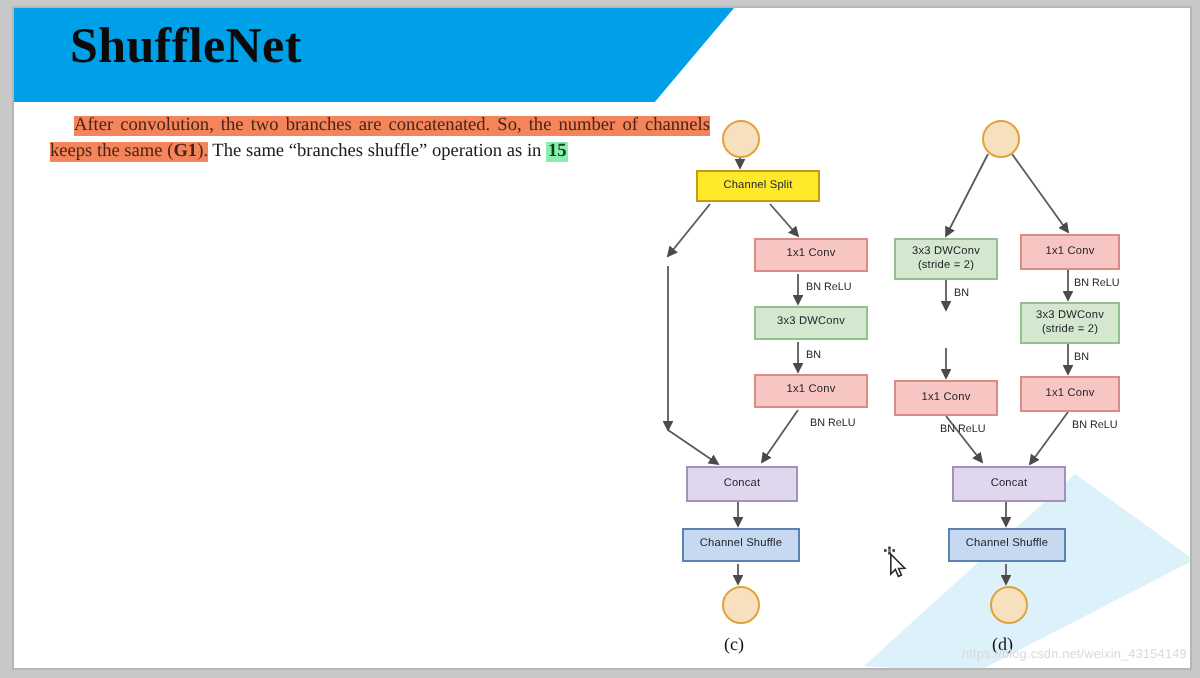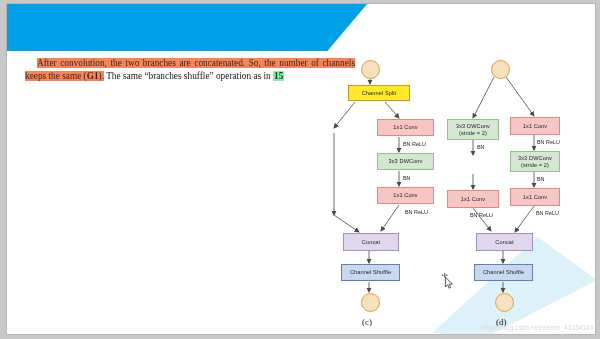--- a/index.html
+++ b/index.html
@@ -103,20 +103,21 @@
     font-size:6.4px;color:#d9d9d9;
     letter-spacing:.1px;white-space:nowrap;z-index:4;
   }
 </style>
 </head>
 <body>
 
 <div id="slide">
 
   <div id="header-bar"></div>
+  <div id="slide-title">ShuffleNet</div>
 
   <div id="body-text">
     <span class="hl">After convolution, the two branches are concatenated. So, the number of channels keeps the same (</span><span class="hl g1">G1</span><span class="hl">).</span><span> The same “branches shuffle” operation as in </span><span class="cite">15</span>
   </div>
 
   <div id="pale-arrow"></div>
 
   <div id="diagram">
 
     <svg width="588" height="330">

